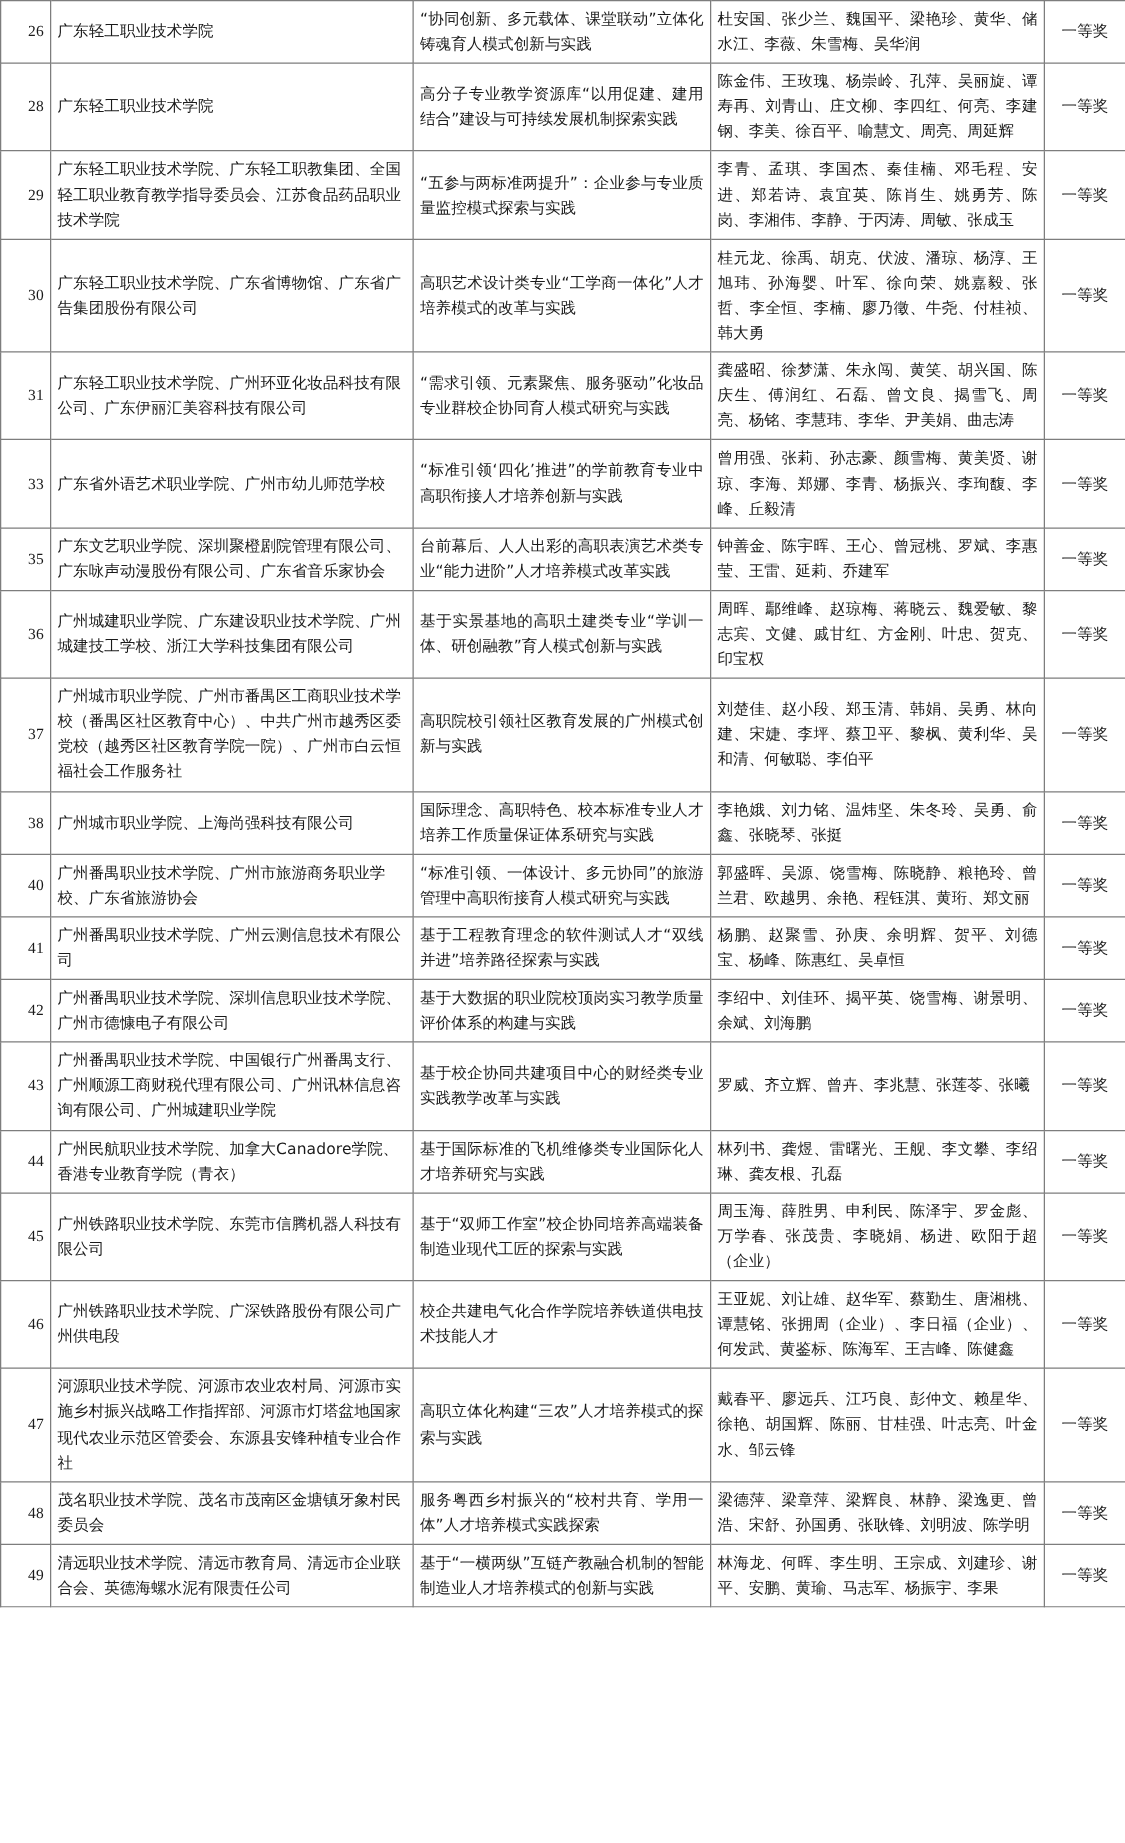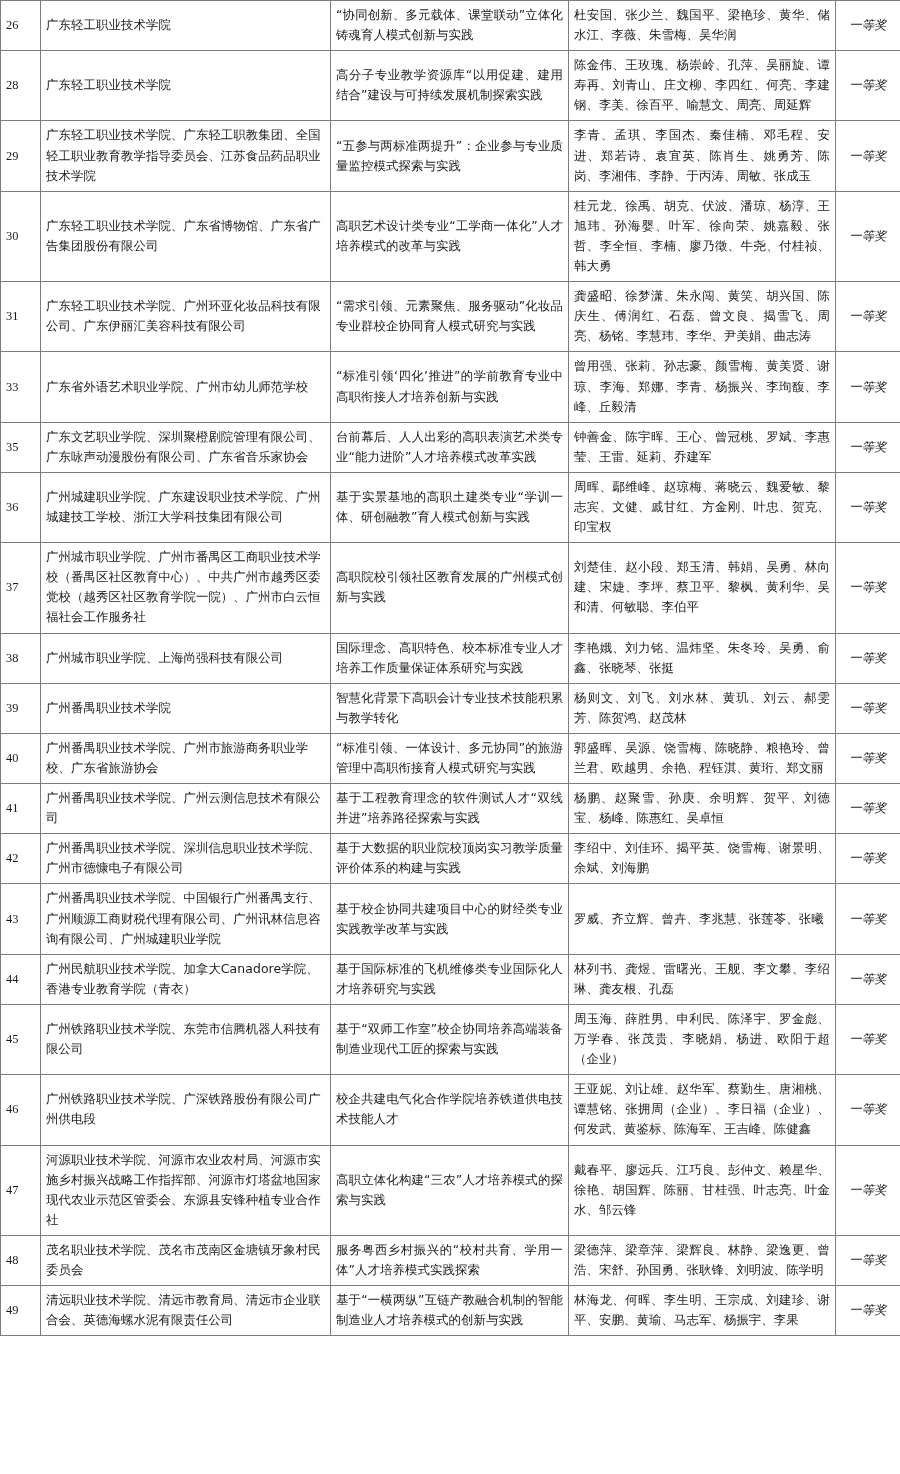--- a/index.html
+++ b/index.html
@@ -26,21 +26,21 @@
   #award-table td {
     border: 1px solid #7d7d7d;
     padding: 4px 5px 5px 5px;
     font-size: 12.4px;
     line-height: 1.62;
     vertical-align: middle;
     word-break: break-all;
     letter-spacing: 0.1px;
   }
   td.cell-index {
-    text-align: left;
+    text-align: right;
     font-size: 13px;
     font-family: "Liberation Serif", "DejaVu Serif", serif;
     padding-left: 0;
     padding-right: 0;
   }
   td.cell-unit {
     text-align: left;
   }
   td.cell-title {
     text-align: justify;
@@ -53,21 +53,20 @@
     text-align: justify;
     text-align-last: left;
     padding-left: 6px;
     padding-right: 3px;
   }
   td.cell-award {
     text-align: center;
     white-space: nowrap;
     padding-left: 1px;
     padding-right: 1px;
-    font-style: italic;
   }
 </style>
 </head>
 <body>
 
 <table id="award-table">
   <colgroup>
     <col class="c-index">
     <col class="c-unit">
     <col class="c-title">
@@ -139,27 +138,20 @@
         <td class="cell-award">一等奖</td>
       </tr>
       <tr>
         <td class="cell-index">38</td>
         <td class="cell-unit">广州城市职业学院、上海尚强科技有限公司</td>
         <td class="cell-title">国际理念、高职特色、校本标准专业人才培养工作质量保证体系研究与实践</td>
         <td class="cell-people">李艳娥、刘力铭、温炜坚、朱冬玲、吴勇、俞鑫、张晓琴、张挺</td>
         <td class="cell-award">一等奖</td>
       </tr>
       <tr>
-        <td class="cell-index">39</td>
-        <td class="cell-unit">广州番禺职业技术学院</td>
-        <td class="cell-title">智慧化背景下高职会计专业技术技能积累与教学转化</td>
-        <td class="cell-people">杨则文、刘飞、刘水林、黄玑、刘云、郝雯芳、陈贺鸿、赵茂林</td>
-        <td class="cell-award">一等奖</td>
-      </tr>
-      <tr>
         <td class="cell-index">40</td>
         <td class="cell-unit">广州番禺职业技术学院、广州市旅游商务职业学校、广东省旅游协会</td>
         <td class="cell-title">“标准引领、一体设计、多元协同”的旅游管理中高职衔接育人模式研究与实践</td>
         <td class="cell-people">郭盛晖、吴源、饶雪梅、陈晓静、粮艳玲、曾兰君、欧越男、余艳、程钰淇、黄珩、郑文丽</td>
         <td class="cell-award">一等奖</td>
       </tr>
       <tr>
         <td class="cell-index">41</td>
         <td class="cell-unit">广州番禺职业技术学院、广州云测信息技术有限公司</td>
         <td class="cell-title">基于工程教育理念的软件测试人才“双线并进”培养路径探索与实践</td>

